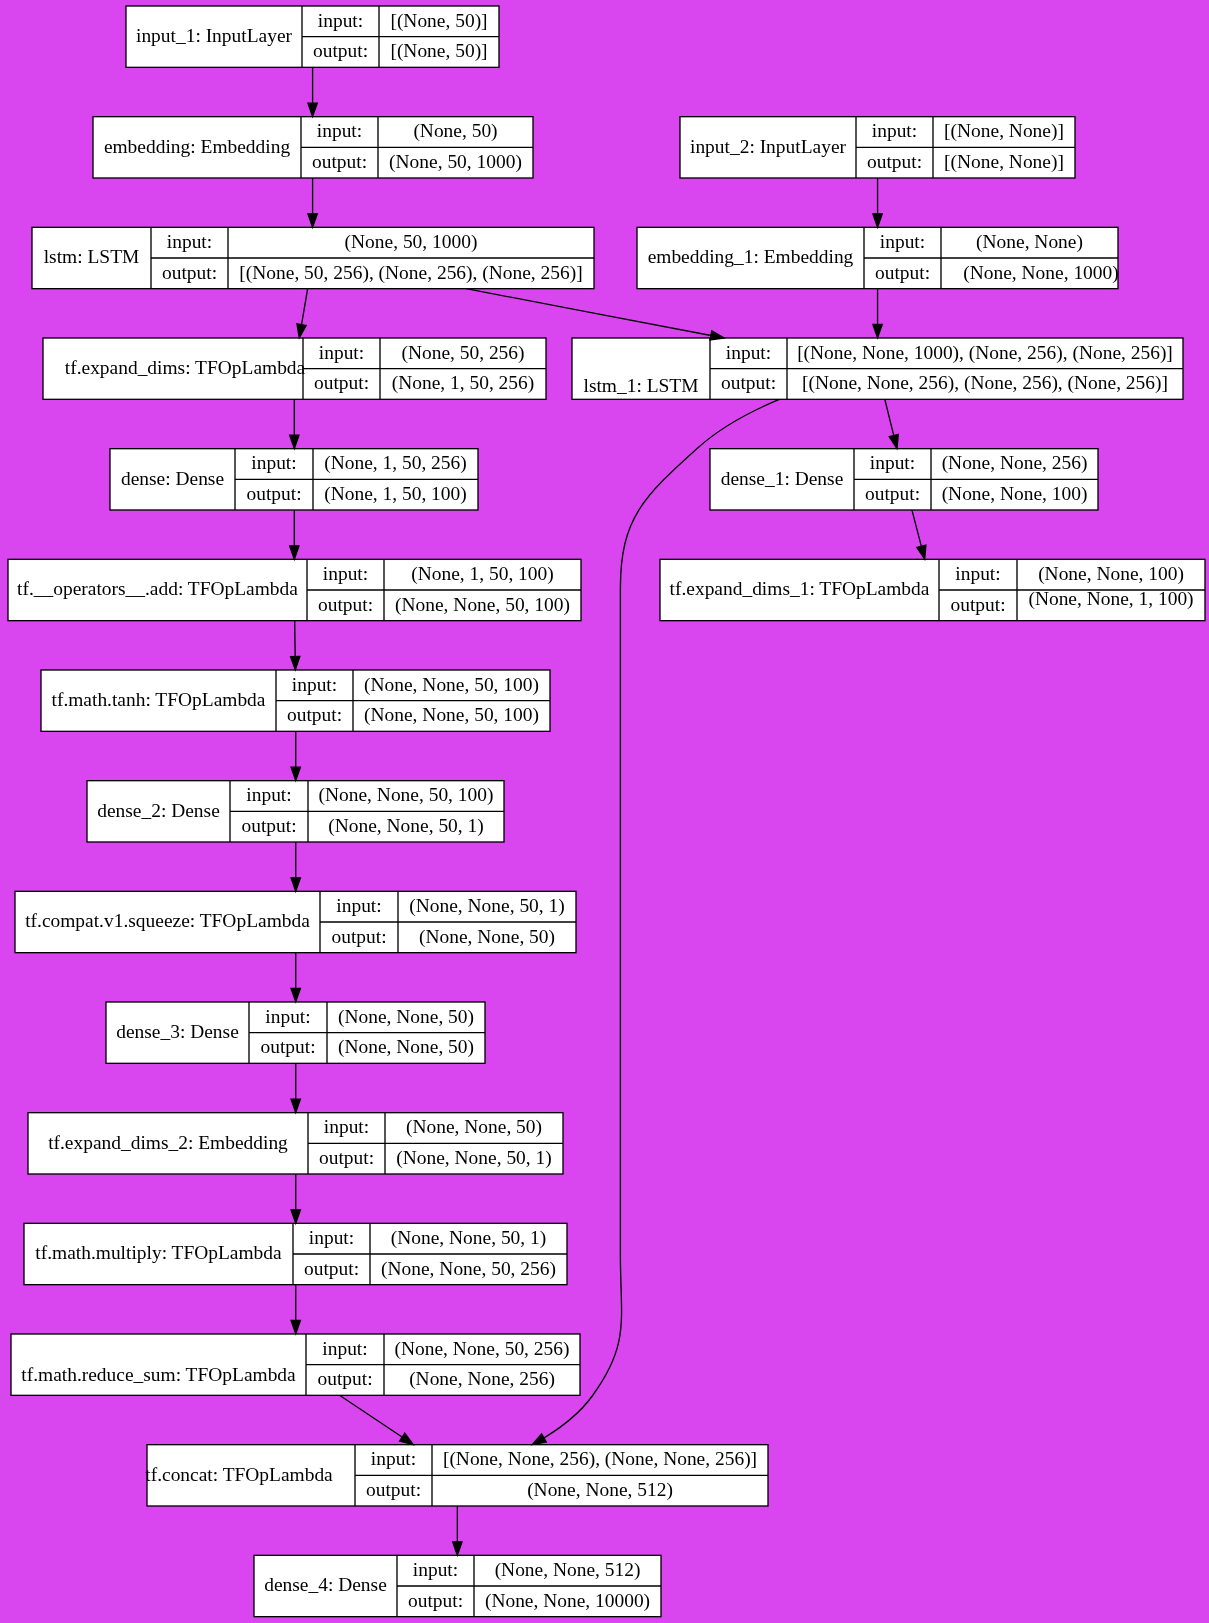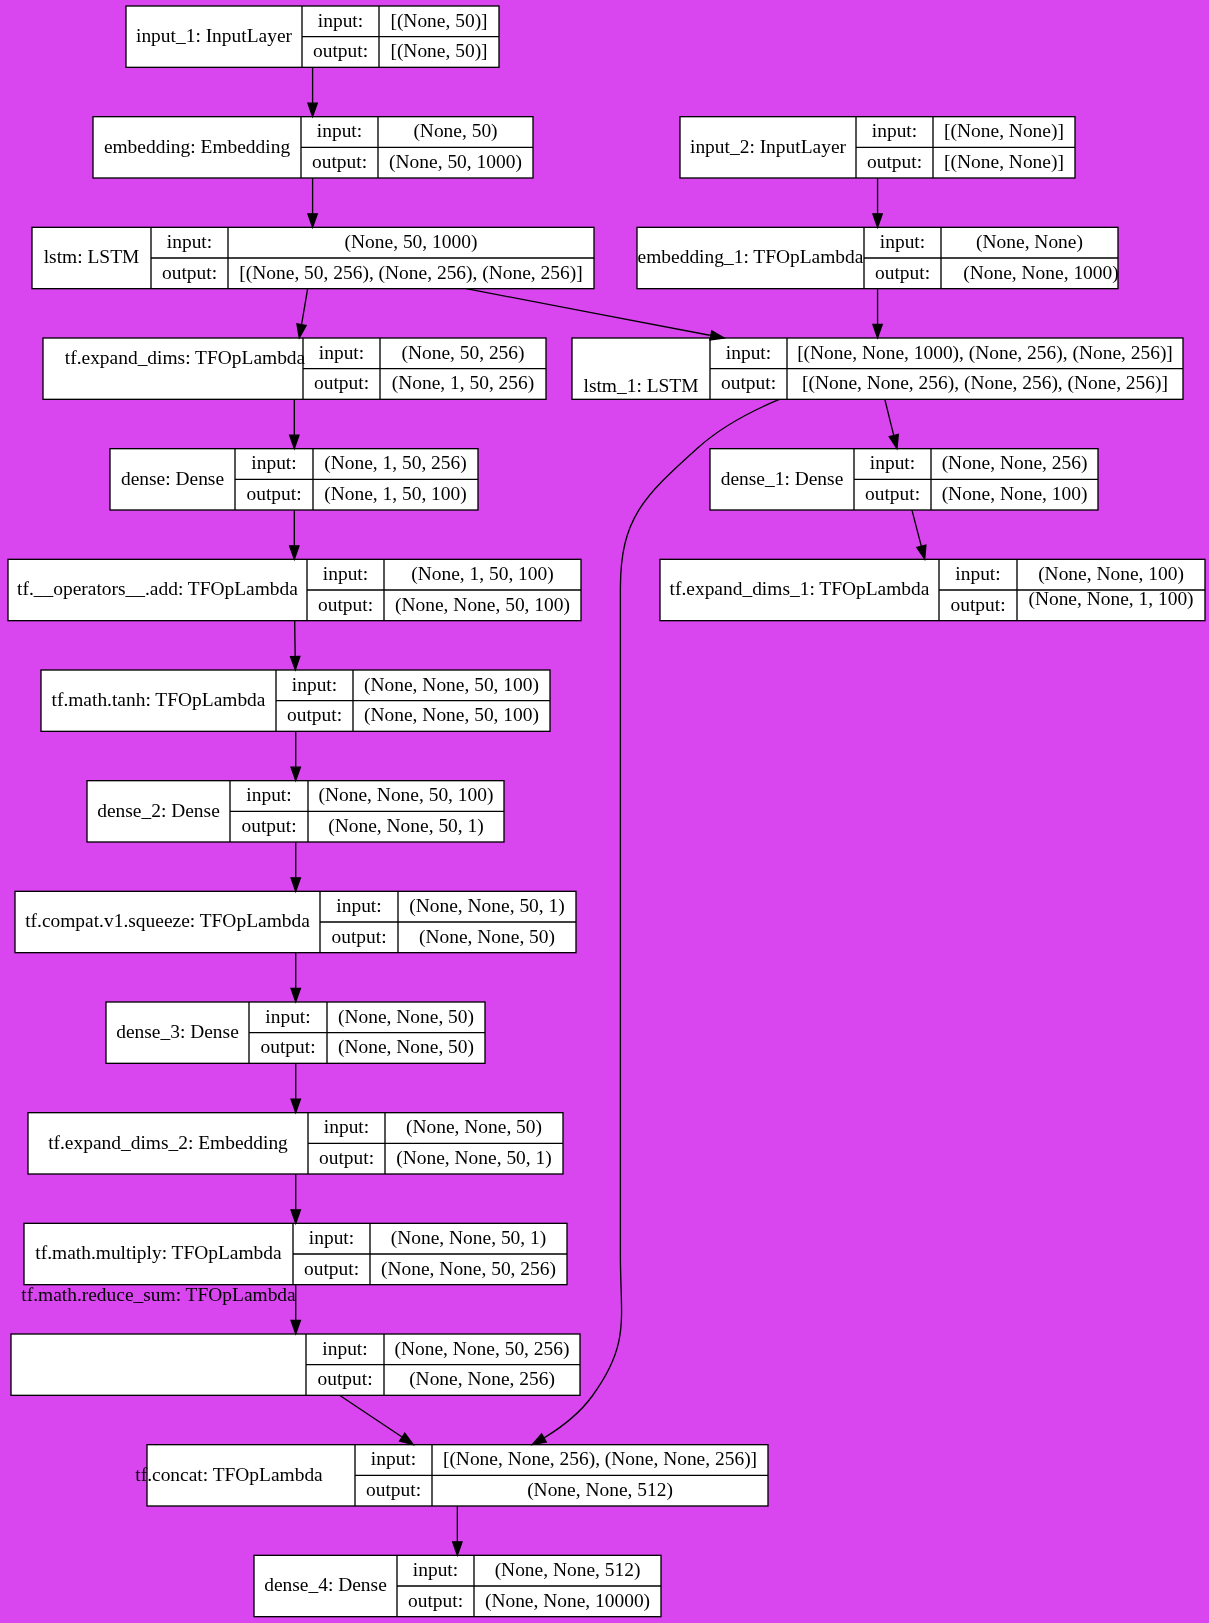--- a/index.html
+++ b/index.html
@@ -265,35 +265,35 @@
         <div class="cell" style="left:228px;top:258.0px;width:366px;height:30.67px">[(None, 50, 256), (None, 256), (None, 256)]</div>
       </div>
     <div class="layer-labels">
         <div class="cell" style="left:680px;top:116.67px;width:176px;height:61.33px">input_2: InputLayer</div>
         <div class="cell" style="left:856px;top:116.67px;width:77px;height:30.67px">input:</div>
         <div class="cell" style="left:856px;top:147.34px;width:77px;height:30.66px">output:</div>
         <div class="cell" style="left:933px;top:116.67px;width:142px;height:30.67px">[(None, None)]</div>
         <div class="cell" style="left:933px;top:147.34px;width:142px;height:30.66px">[(None, None)]</div>
       </div>
     <div class="layer-labels">
-        <div class="cell" style="left:637px;top:227.33px;width:227px;height:61.34px">embedding_1: TFOpLambda</div>
+        <div class="cell" style="left:637px;top:227.33px;width:227px;height:61.34px">embedding_1: Embedding</div>
         <div class="cell" style="left:864px;top:227.33px;width:77px;height:30.67px">input:</div>
         <div class="cell" style="left:864px;top:258.0px;width:77px;height:30.67px">output:</div>
         <div class="cell" style="left:941px;top:227.33px;width:177px;height:30.67px">(None, None)</div>
         <div class="cell" style="left:941px;top:258.0px;width:200px;height:30.67px">(None, None, 1000)</div>
       </div>
     <div class="layer-labels">
         <div class="cell" style="left:572px;top:348px;width:138px;height:78px">lstm_1: LSTM</div>
         <div class="cell" style="left:710px;top:338.0px;width:77px;height:30.66px">input:</div>
         <div class="cell" style="left:710px;top:368.66px;width:77px;height:30.67px">output:</div>
         <div class="cell" style="left:787px;top:338.0px;width:396px;height:30.66px">[(None, None, 1000), (None, 256), (None, 256)]</div>
         <div class="cell" style="left:787px;top:368.66px;width:396px;height:30.67px">[(None, None, 256), (None, 256), (None, 256)]</div>
       </div>
     <div class="layer-labels">
-        <div class="cell" style="left:43px;top:328px;width:284px;height:61.33px">tf.expand_dims: TFOpLambda</div>
+        <div class="cell" style="left:43px;top:338.0px;width:284px;height:61.33px">tf.expand_dims: TFOpLambda</div>
         <div class="cell" style="left:303px;top:338.0px;width:77px;height:30.66px">input:</div>
         <div class="cell" style="left:303px;top:368.66px;width:77px;height:30.67px">output:</div>
         <div class="cell" style="left:380px;top:338.0px;width:166px;height:30.66px">(None, 50, 256)</div>
         <div class="cell" style="left:380px;top:368.66px;width:166px;height:30.67px">(None, 1, 50, 256)</div>
       </div>
     <div class="layer-labels">
         <div class="cell" style="left:110px;top:448.67px;width:125px;height:61.33px">dense: Dense</div>
         <div class="cell" style="left:235px;top:448.67px;width:78px;height:30.67px">input:</div>
         <div class="cell" style="left:235px;top:479.34px;width:78px;height:30.66px">output:</div>
         <div class="cell" style="left:313px;top:448.67px;width:165px;height:30.67px">(None, 1, 50, 256)</div>
@@ -356,28 +356,28 @@
         <div class="cell" style="left:385px;top:1143.34px;width:178px;height:30.66px">(None, None, 50, 1)</div>
       </div>
     <div class="layer-labels">
         <div class="cell" style="left:24px;top:1223.33px;width:269px;height:61.34px">tf.math.multiply: TFOpLambda</div>
         <div class="cell" style="left:293px;top:1223.33px;width:77px;height:30.67px">input:</div>
         <div class="cell" style="left:293px;top:1254.0px;width:77px;height:30.67px">output:</div>
         <div class="cell" style="left:370px;top:1223.33px;width:197px;height:30.67px">(None, None, 50, 1)</div>
         <div class="cell" style="left:370px;top:1254.0px;width:197px;height:30.67px">(None, None, 50, 256)</div>
       </div>
     <div class="layer-labels">
-        <div class="cell" style="left:11px;top:1266px;width:295px;height:59px">tf.math.reduce_sum: TFOpLambda</div>
+        <div class="cell" style="left:11px;top:1346px;width:295px;height:59px">tf.math.reduce_sum: TFOpLambda</div>
         <div class="cell" style="left:306px;top:1334.0px;width:78px;height:30.66px">input:</div>
         <div class="cell" style="left:306px;top:1364.66px;width:78px;height:30.66px">output:</div>
         <div class="cell" style="left:384px;top:1334.0px;width:196px;height:30.66px">(None, None, 50, 256)</div>
         <div class="cell" style="left:384px;top:1364.66px;width:196px;height:30.66px">(None, None, 256)</div>
       </div>
     <div class="layer-labels">
-        <div class="cell" style="left:147px;top:1444.67px;width:164px;height:61.33px">tf.concat: TFOpLambda</div>
+        <div class="cell" style="left:157px;top:1444.67px;width:164px;height:61.33px">tf.concat: TFOpLambda</div>
         <div class="cell" style="left:355px;top:1444.67px;width:77px;height:30.66px">input:</div>
         <div class="cell" style="left:355px;top:1475.34px;width:77px;height:30.66px">output:</div>
         <div class="cell" style="left:432px;top:1444.67px;width:336px;height:30.66px">[(None, None, 256), (None, None, 256)]</div>
         <div class="cell" style="left:432px;top:1475.34px;width:336px;height:30.66px">(None, None, 512)</div>
       </div>
     <div class="layer-labels">
         <div class="cell" style="left:254px;top:1555.33px;width:143px;height:61.34px">dense_4: Dense</div>
         <div class="cell" style="left:397px;top:1555.33px;width:77px;height:30.67px">input:</div>
         <div class="cell" style="left:397px;top:1586.0px;width:77px;height:30.67px">output:</div>
         <div class="cell" style="left:474px;top:1555.33px;width:187px;height:30.67px">(None, None, 512)</div>

